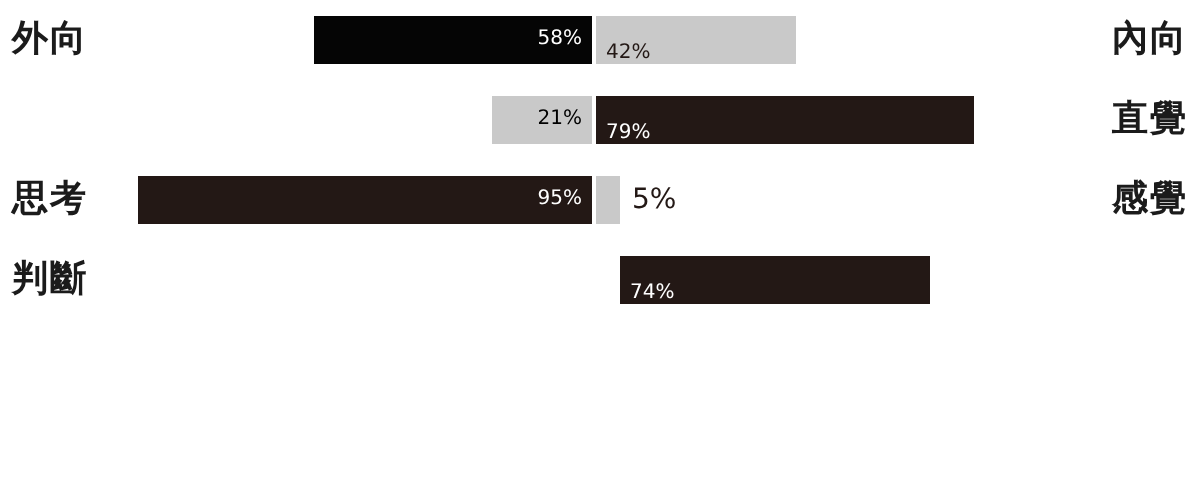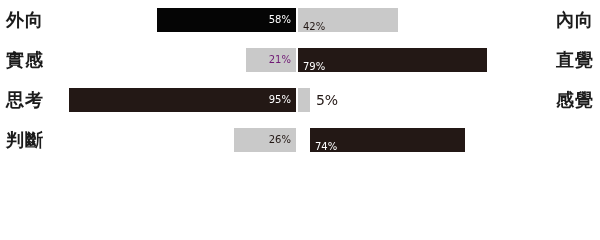--- a/index.html
+++ b/index.html
@@ -101,46 +101,42 @@
       <div class="bars">
         <div class="bar bar-left" style="left: 157.38px; width: 138.62px; background: rgb(5, 5, 5);">
           <span class="bar-value" style="color: rgb(255, 255, 255);">58%</span>
         </div>
         <div class="bar bar-right" style="left: 298px; width: 100.38px; background: rgb(201, 201, 201);">
           <span class="bar-value" style="color: rgb(35, 24, 21);">42%</span>
         </div>
       </div>
     </div>
     <div class="row row-1">
-      <div class="label label-left">實感</div>
       <div class="label label-right">直覺</div>
       <div class="bars">
         <div class="bar bar-left" style="left: 245.81px; width: 50.19px; background: rgb(201, 201, 201);">
-          <span class="bar-value" style="color: #701a75;">21%</span>
+          <span class="bar-value" style="color: #000000;">21%</span>
         </div>
         <div class="bar bar-right" style="left: 298px; width: 188.81px; background: rgb(35, 24, 21);">
           <span class="bar-value" style="color: rgb(255, 255, 255);">79%</span>
         </div>
       </div>
     </div>
     <div class="row row-2">
       <div class="label label-left">思考</div>
       <div class="label label-right">感覺</div>
       <div class="bars">
         <div class="bar bar-left" style="left: 68.95px; width: 227.05px; background: rgb(35, 24, 21);">
           <span class="bar-value" style="color: rgb(255, 255, 255);">95%</span>
         </div>
         <div class="bar bar-right" style="left: 298px; width: 11.95px; background: rgb(201, 201, 201);"></div>
         <div class="val-outside" style="left: 309.95px;">5%</div>
       </div>
     </div>
     <div class="row row-3">
       <div class="label label-left">判斷</div>
       <div class="bars">
-        <div class="bar bar-left" style="left: 233.86px; width: 62.14px; background: rgb(201, 201, 201);">
-          <span class="bar-value" style="color: rgb(35, 24, 21);">26%</span>
-        </div>
         <div class="bar bar-right" style="left: 310px; width: 155px; background: rgb(35, 24, 21);">
           <span class="bar-value" style="color: rgb(255, 255, 255);">74%</span>
         </div>
       </div>
     </div>
   </div>
 
 </body></html>

